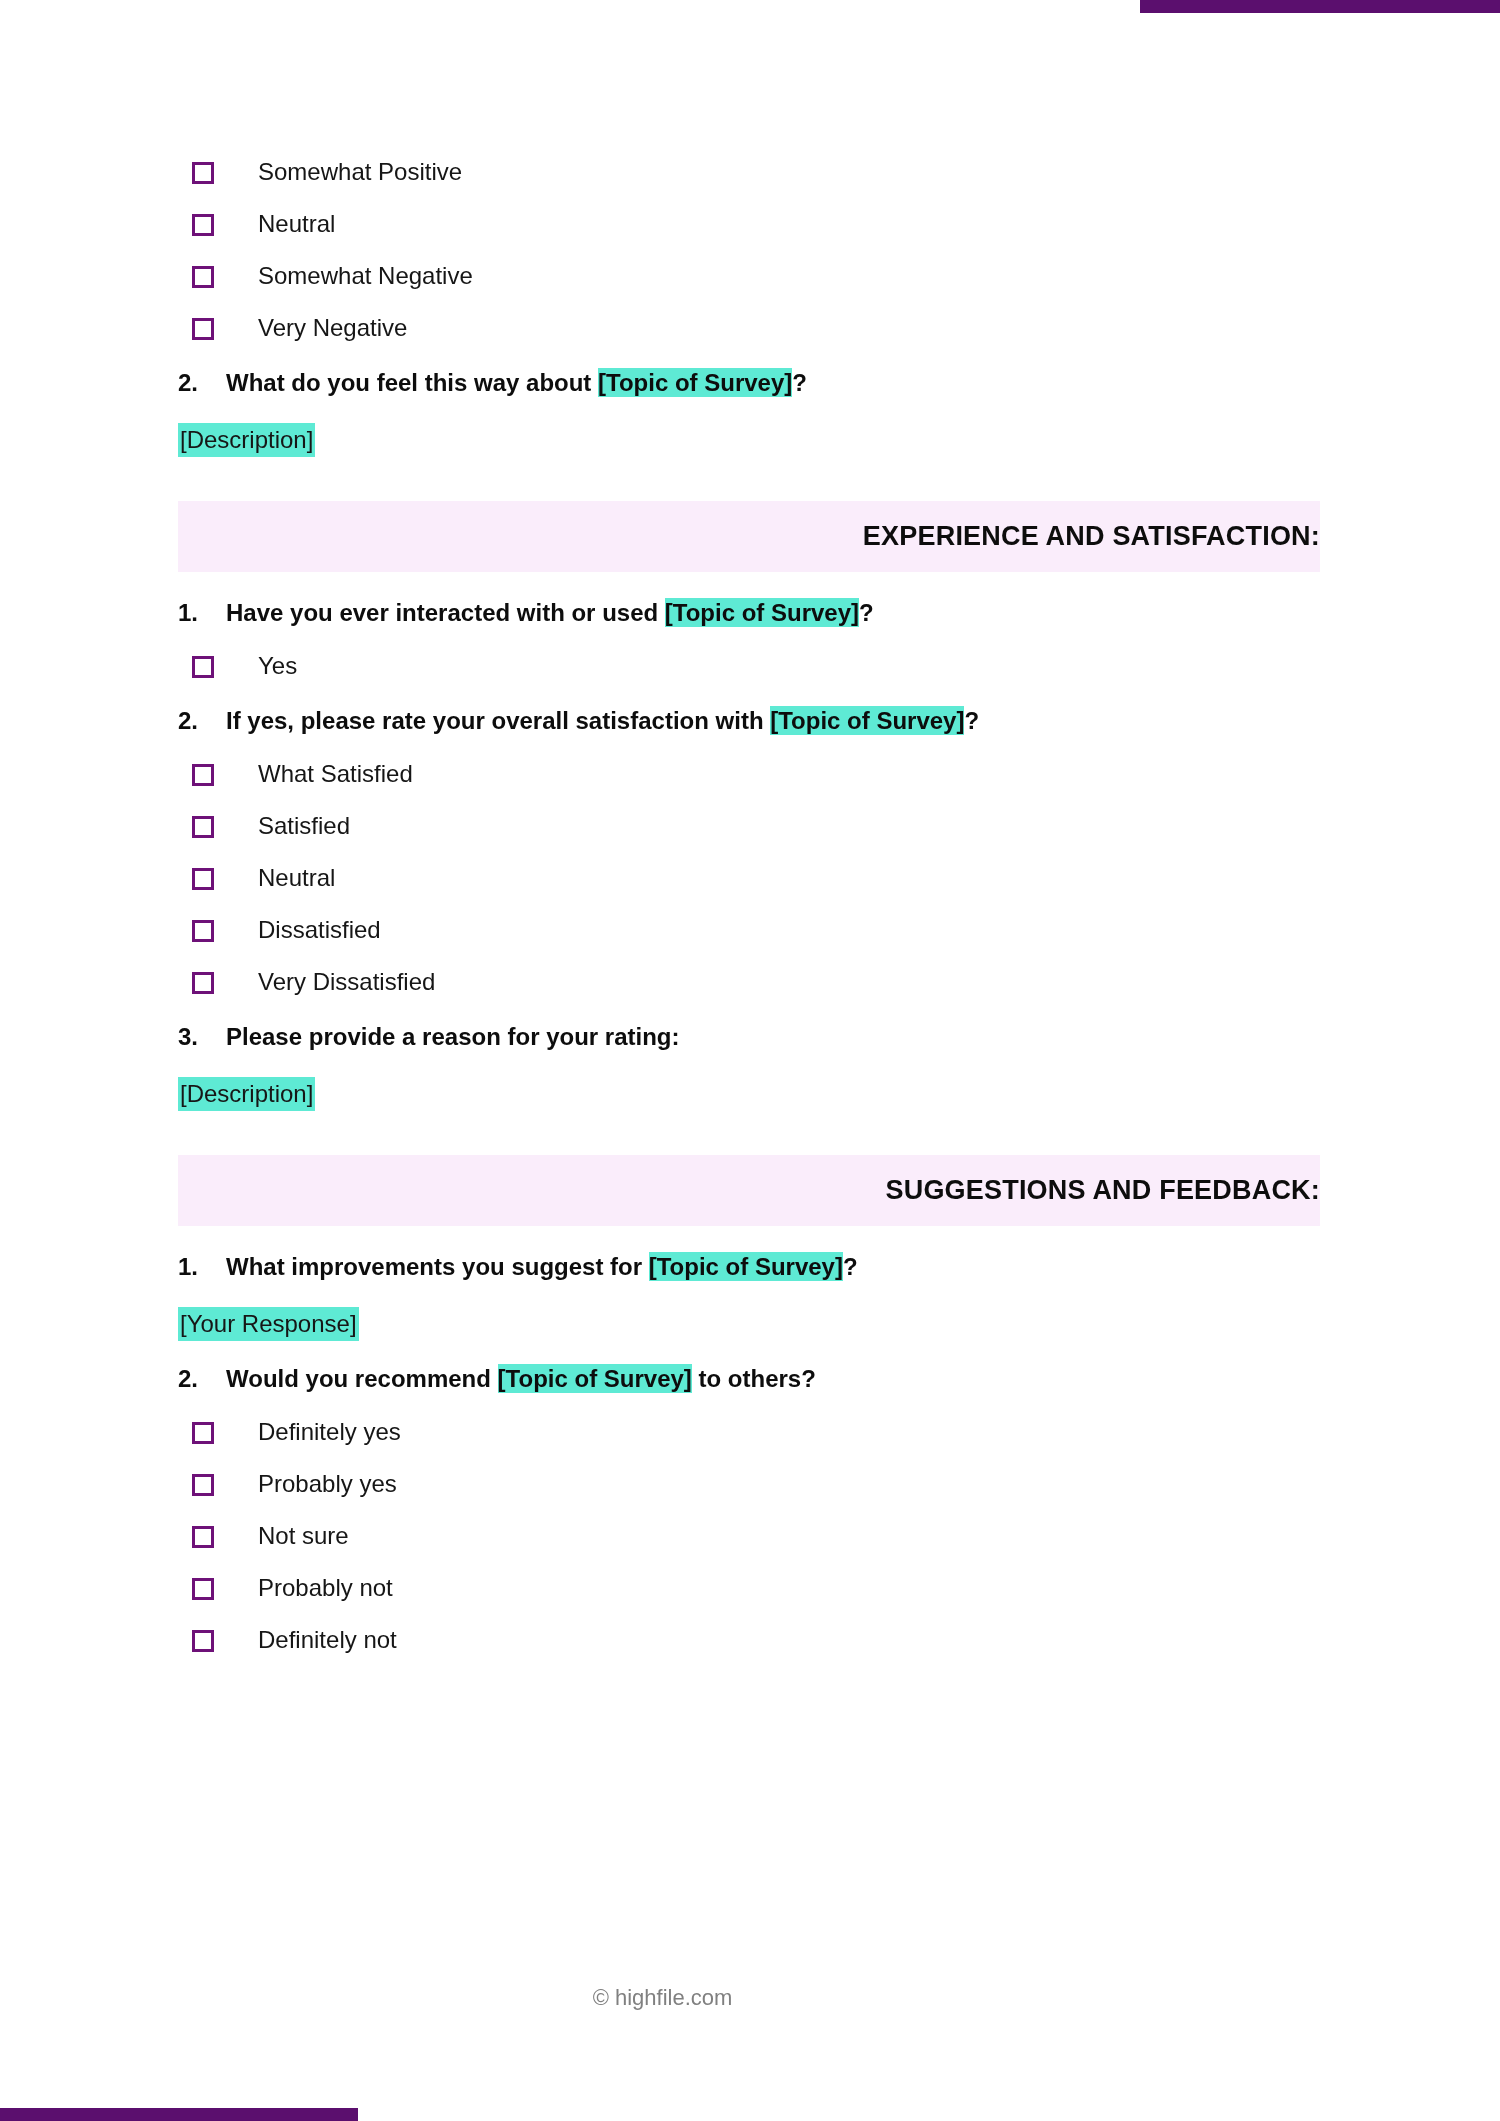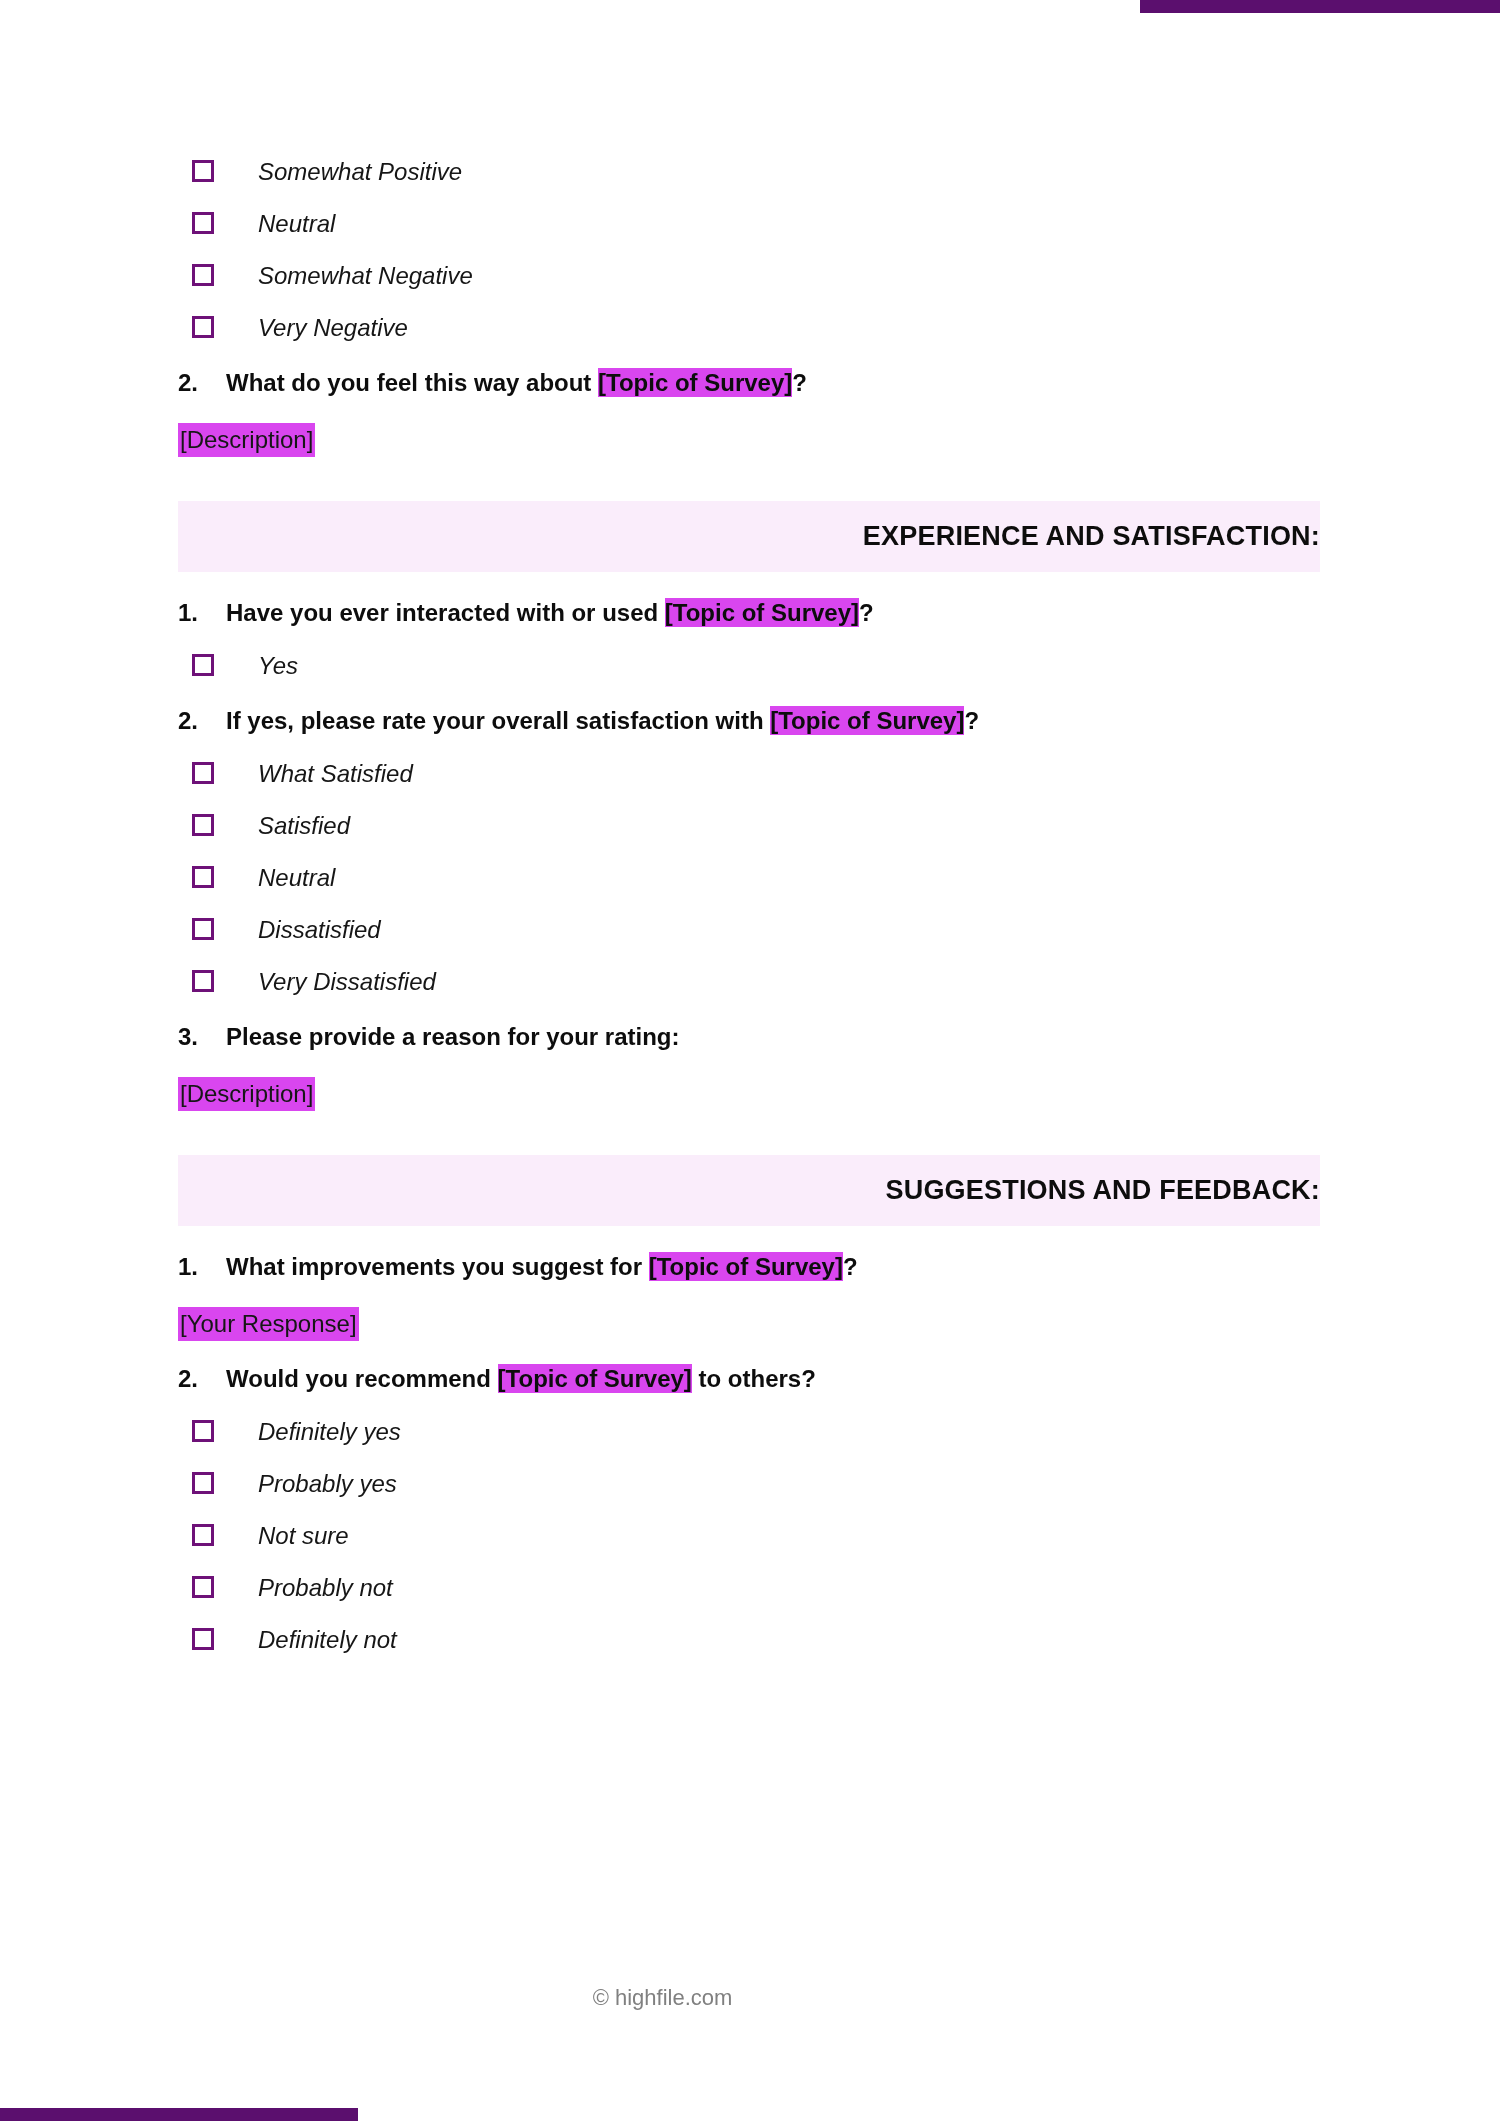--- a/index.html
+++ b/index.html
@@ -78,31 +78,30 @@
     width: 48px;
     flex: 0 0 48px;
     font-weight: bold;
   }
   .question .q-text {
     flex: 1 1 auto;
   }
 
   
   .hl {
-    background: #d946ef;
+    background: #5eead4;
     padding: 1px 0 1px 0;
   }
 
   
   .option {
     display: flex;
-    align-items: flex-start;
+    align-items: flex-end;
     margin: 0 0 28px 0;
     padding-left: 14px;
-    font-style: italic;
   }
   .option .cb {
     width: 22px;
     height: 22px;
     flex: 0 0 22px;
     border: 3px solid #6E1178;
     background: #ffffff;
     box-sizing: border-box;
     display: inline-block;
   }

